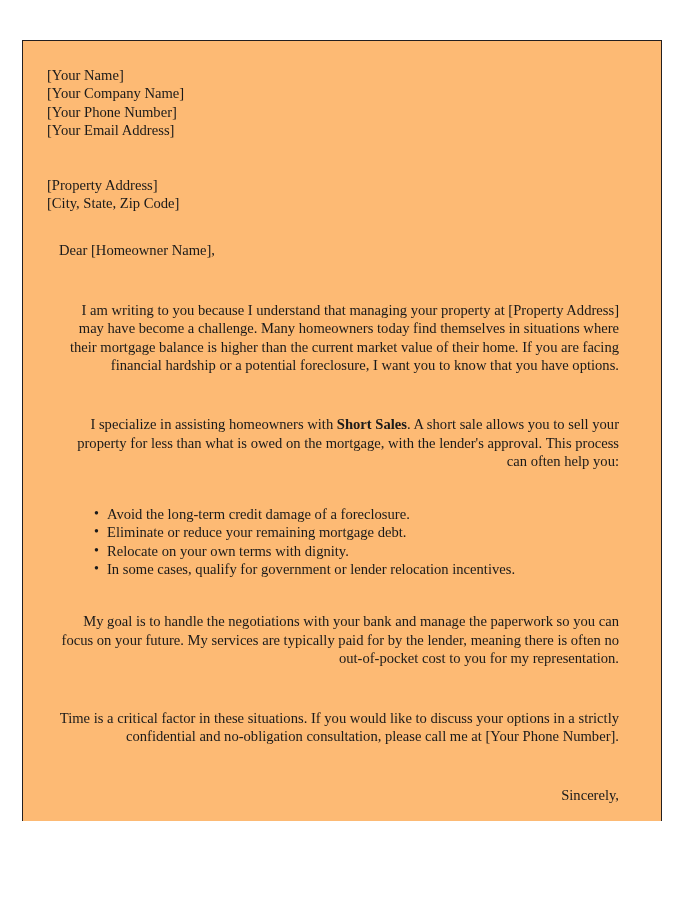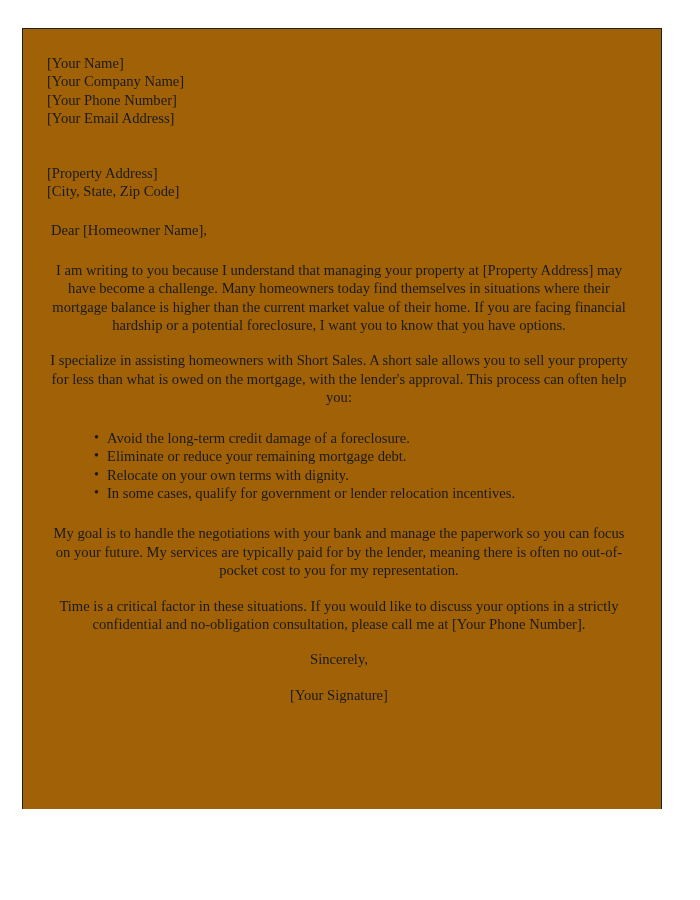--- a/index.html
+++ b/index.html
@@ -12,25 +12,25 @@
     width: 700px;
     height: 900px;
     overflow: hidden;
     font-family: "Liberation Serif", "DejaVu Serif", serif;
   }
 
   
   .page-sheet {
     position: absolute;
     left: 22px;
-    top: 28px;
+    top: 40px;
     width: 640px;
     height: 781px;
     box-sizing: border-box;
-    background: #a16207;
+    background: #fdba74;
     border-left: 1px solid #231f20;
     border-top: 1px solid #231f20;
     border-right: 1px solid #231f20;
     border-bottom: none;
     overflow: hidden;
   }
 
   .letter-body {
     padding: 25px 30px 0 24px;
     color: #1a1a1a;
@@ -44,26 +44,26 @@
   }
   .block .line {
     display: block;
     white-space: pre;
   }
 
   .gap-sm { height: 18px; }
   .gap-md { height: 17px; }
 
   p.para {
-    margin: 0;
-    text-align: center;
+    margin: 12px;
+    text-align: right;
   }
 
   .salutation {
-    margin: 4px;
+    margin: 12px;
   }
 
   ul.benefits {
     margin: 5px;
     padding: 0 0 0 42px;
     list-style: none;
   }
   ul.benefits li {
     position: relative;
     padding-left: 13px;
@@ -73,21 +73,21 @@
     content: "\2022";
     position: absolute;
     left: 0;
     top: 0;
     font-size: 14px;
     line-height: 18.4px;
     color: #1a1a1a;
   }
 
   strong.emph {
-    font-weight: normal;
+    font-weight: bold;
   }
 </style>
 </head>
 <body>
 
 <div class="page-sheet">
   <div class="letter-body">
 
     <div class="block">
       <span class="line">[Your Name]</span>

